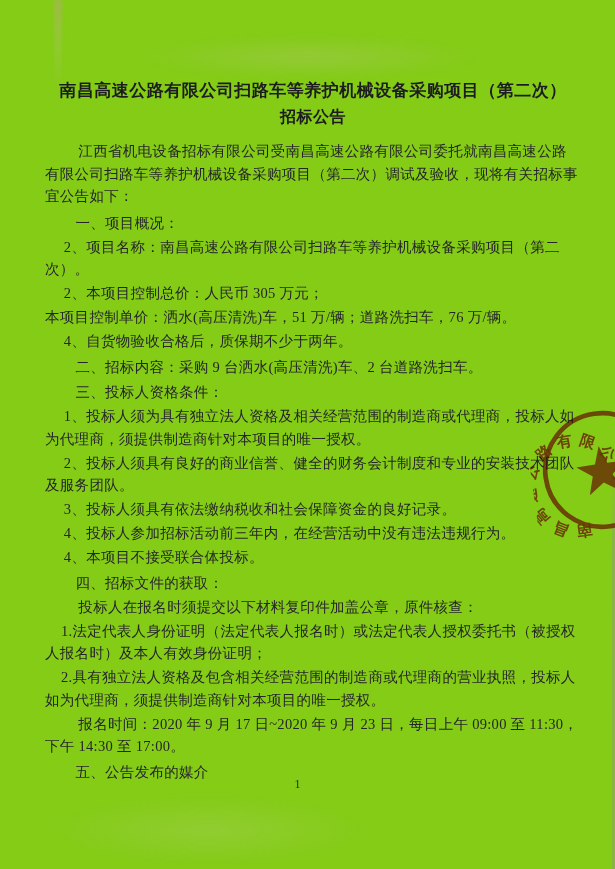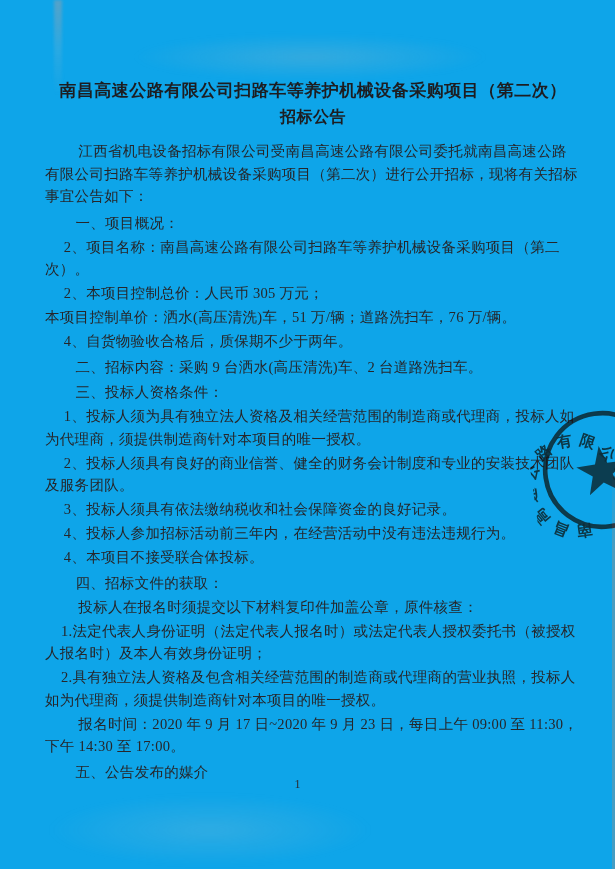--- a/index.html
+++ b/index.html
@@ -3,21 +3,21 @@
 <meta charset="utf-8">
 <style>
   html,body{margin:0;padding:0;}
   body{
     width:615px;height:869px;overflow:hidden;
     background:#e8e6e2;
     font-family:"Liberation Serif","DejaVu Serif",serif;
   }
   .page{
     position:relative;width:615px;height:869px;overflow:hidden;
-    background:#0ea5e9;
+    background:#84cc16;
     color:#26262a;
   }
   
   .artifact{position:absolute;pointer-events:none;}
   .streak{
     left:54px;top:0;width:8px;height:95px;
     background:linear-gradient(to bottom,rgba(202,158,148,.38),rgba(214,196,190,.14),rgba(214,196,190,0));
     filter:blur(1.6px);
   }
   .smudge-top{
@@ -75,21 +75,21 @@
 
   <div class="artifact streak"></div>
   <div class="artifact smudge-top"></div>
   <div class="artifact smudge-bottom"></div>
   <div class="artifact edge-right"></div>
 
   <div class="content">
     <h1 class="title">南昌高速公路有限公司扫路车等养护机械设备采购项目（第二次）</h1>
     <h2 class="subtitle">招标公告</h2>
 
-    <p class="intro">江西省机电设备招标有限公司受南昌高速公路有限公司委托就南昌高速公路有限公司扫路车等养护机械设备采购项目（第二次）进行公开招标，现将有关招标事宜公告如下：</p>
+    <p class="intro">江西省机电设备招标有限公司受南昌高速公路有限公司委托就南昌高速公路有限公司扫路车等养护机械设备采购项目（第二次）调试及验收，现将有关招标事宜公告如下：</p>
     <p class="sec">一、项目概况：</p>
     <p class="item">2、项目名称：南昌高速公路有限公司扫路车等养护机械设备采购项目（第二次）。</p>
     <p class="item">2、本项目控制总价：人民币 305 万元；</p>
     <p class="cont">本项目控制单价：洒水(高压清洗)车，51 万/辆；道路洗扫车，76 万/辆。</p>
     <p class="item">4、自货物验收合格后，质保期不少于两年。</p>
     <p class="sec">二、招标内容：采购 9 台洒水(高压清洗)车、2 台道路洗扫车。</p>
     <p class="sec">三、投标人资格条件：</p>
     <p class="item">1、投标人须为具有独立法人资格及相关经营范围的制造商或代理商，投标人如为代理商，须提供制造商针对本项目的唯一授权。</p>
     <p class="item">2、投标人须具有良好的商业信誉、健全的财务会计制度和专业的安装技术团队及服务团队。</p>
     <p class="item">3、投标人须具有依法缴纳税收和社会保障资金的良好记录。</p>

